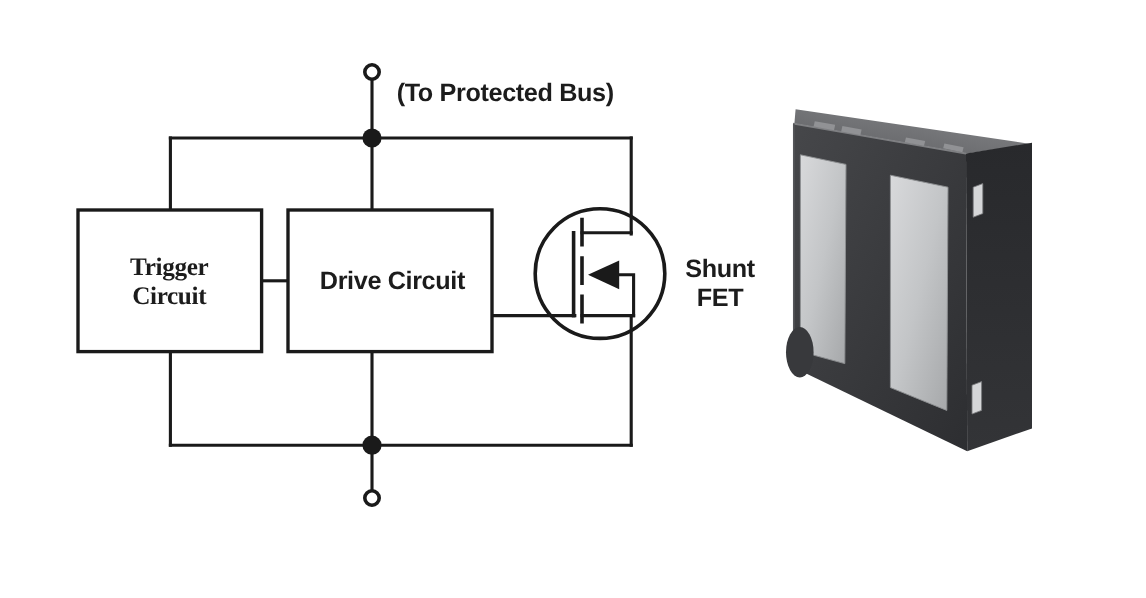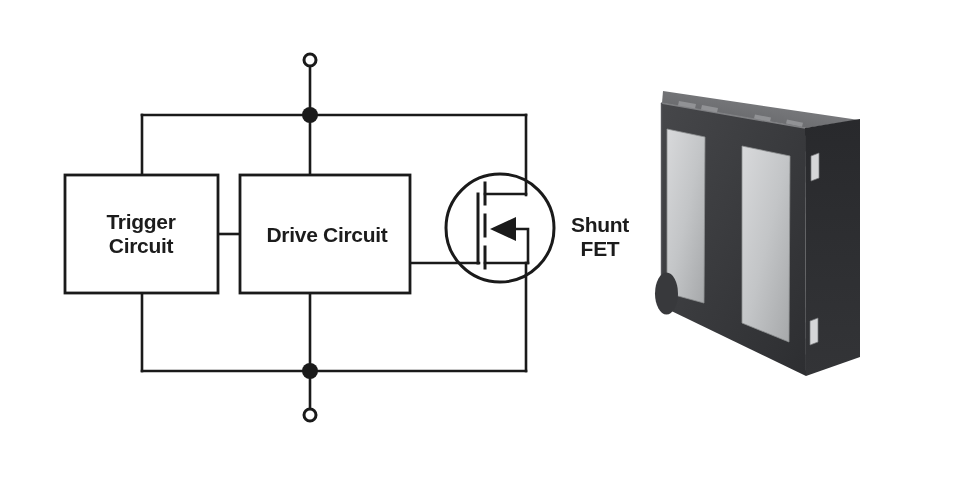--- a/index.html
+++ b/index.html
@@ -65,23 +65,24 @@
     </g>
 
     <circle cx="310" cy="115" r="8" class="dot"></circle>
     <circle cx="310" cy="371" r="8" class="dot"></circle>
 
     <circle cx="310" cy="60" r="6" class="terminal"></circle>
     <circle cx="310" cy="415" r="6" class="terminal"></circle>
   </svg>
 
   <div class="label" style="left:421px;top:78px;">
+    <div>(To Protected Bus)</div>
   </div>
 
-  <div class="label tight" style="left:141px;top:234px;">
+  <div class="label tight" style="left:141px;top:234px;font-family:Liberation Serif, serif;">
     <div>Trigger</div>
     <div>Circuit</div>
   </div>
 
   <div class="label" style="left:327px;top:234px;">Drive Circuit</div>
 
   <div class="label tight" style="left:600px;top:237px;">
     <div>Shunt</div>
     <div>FET</div>
   </div>

